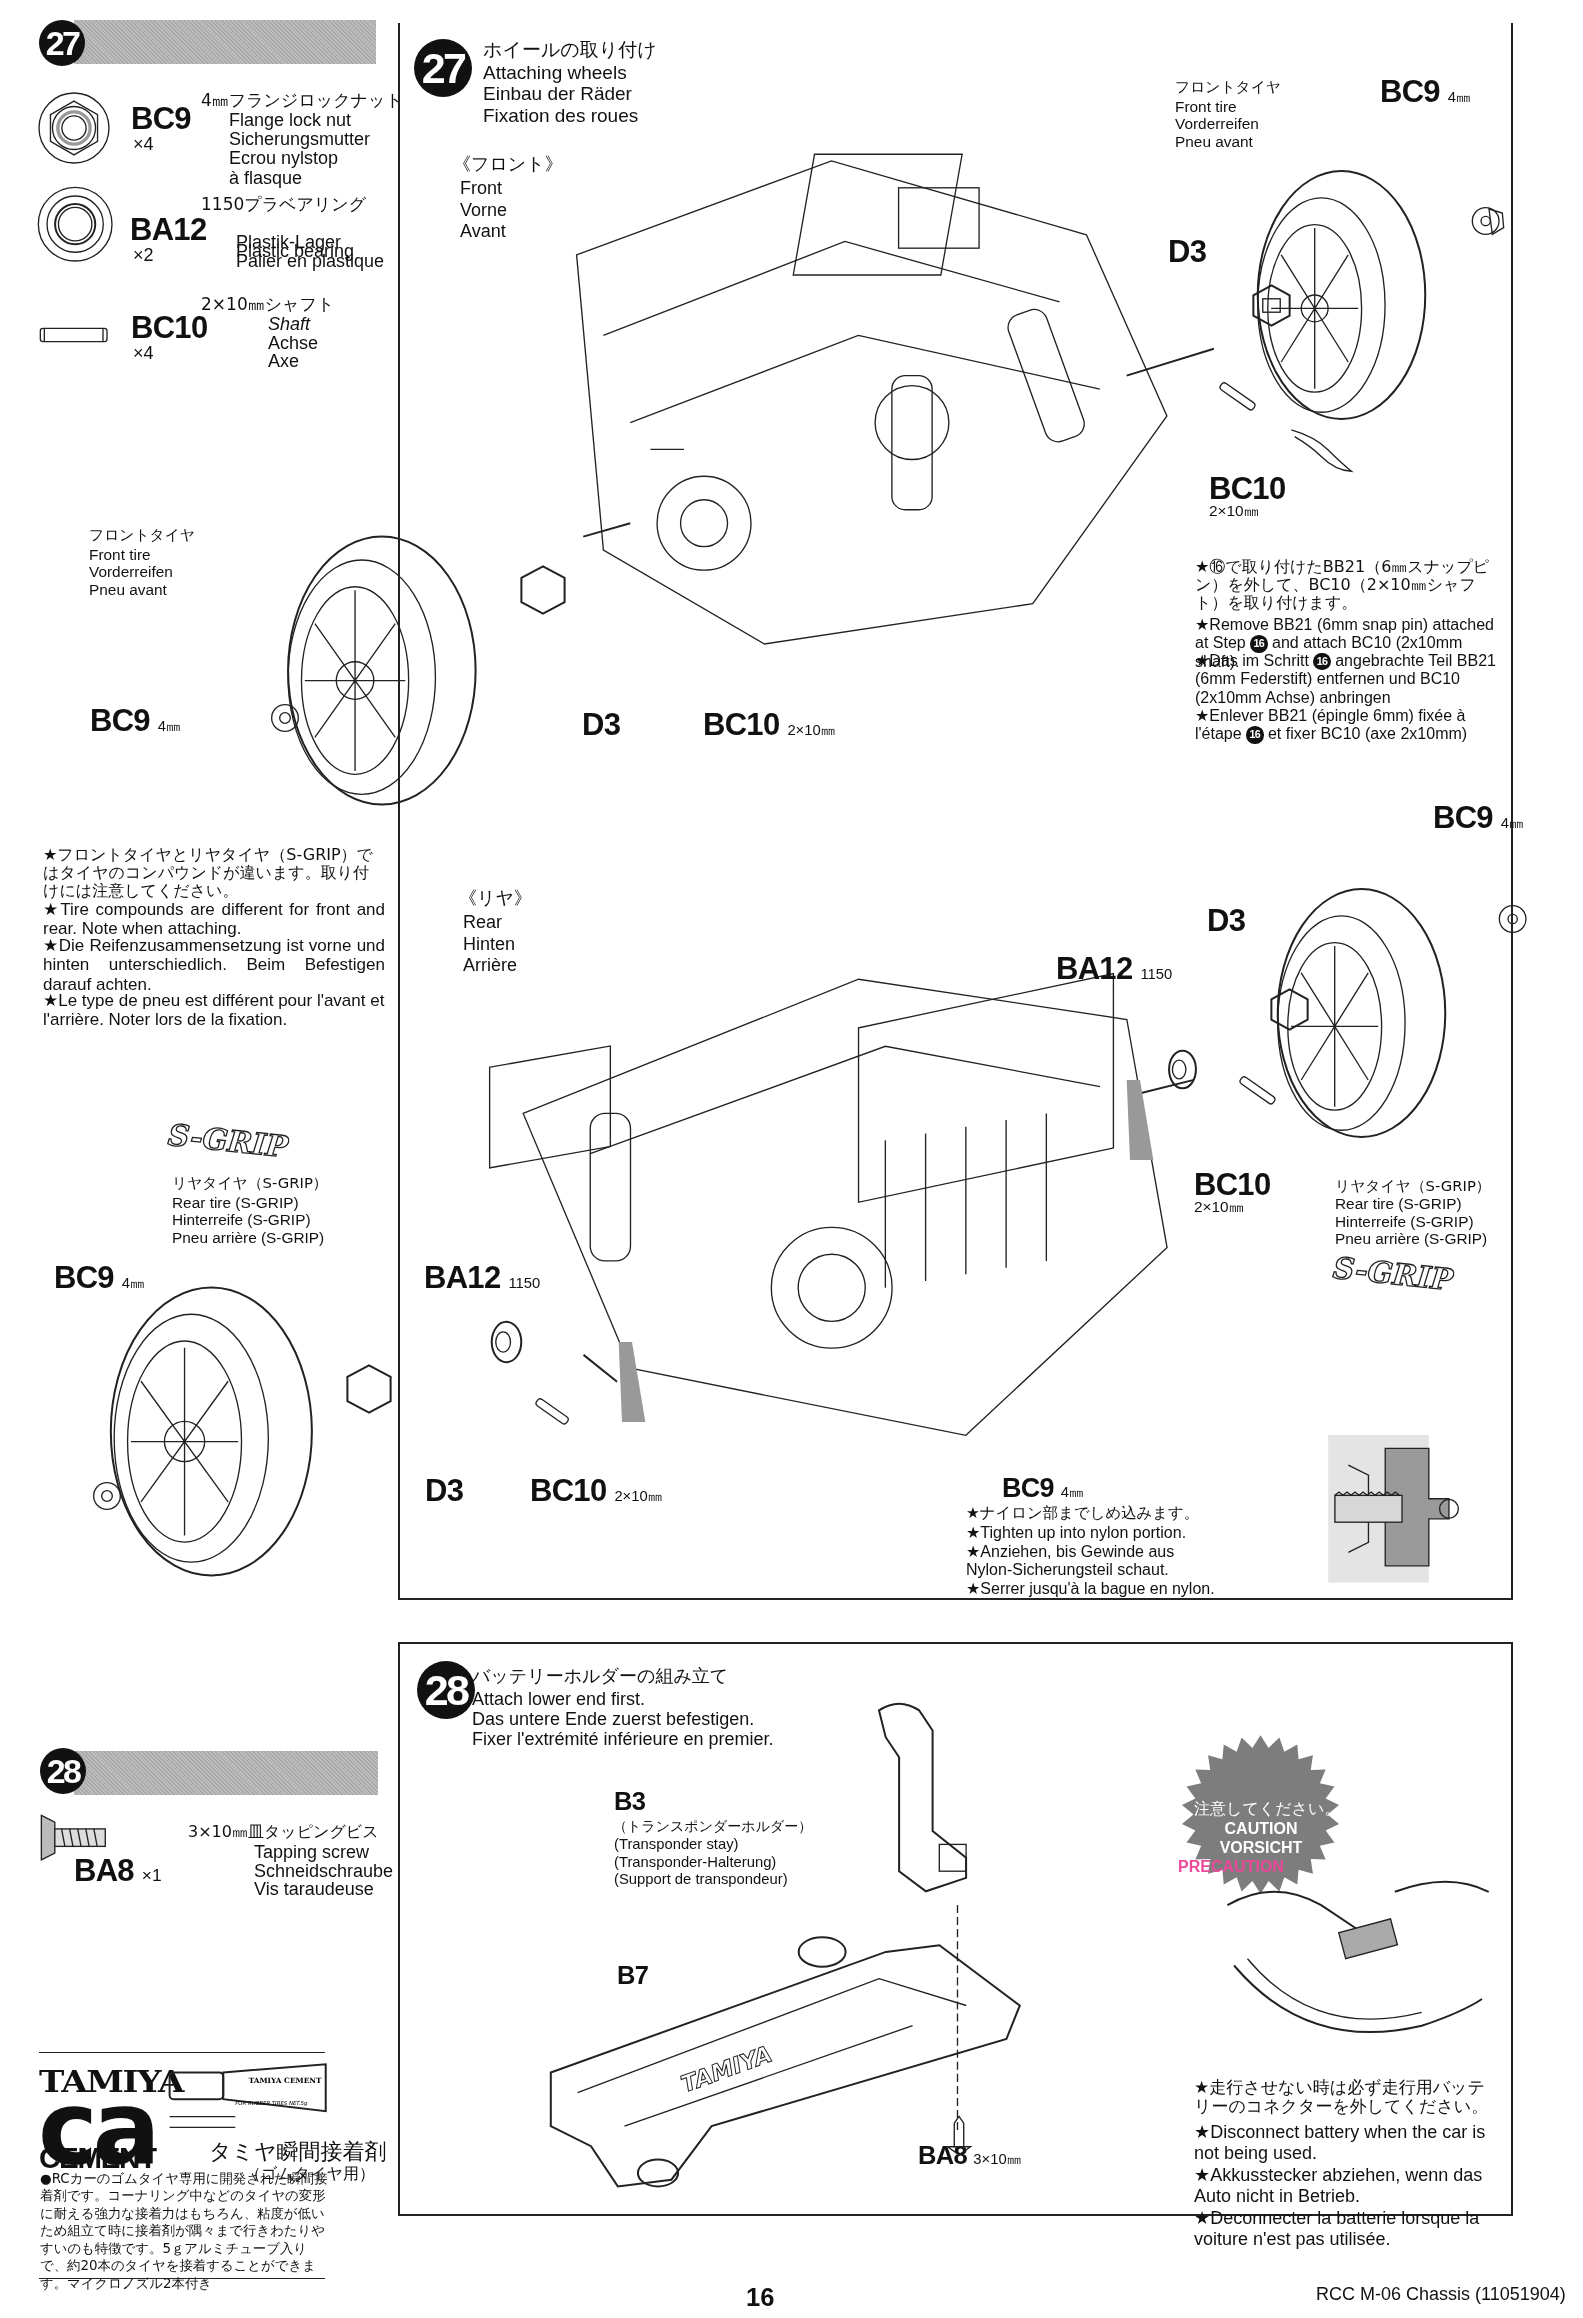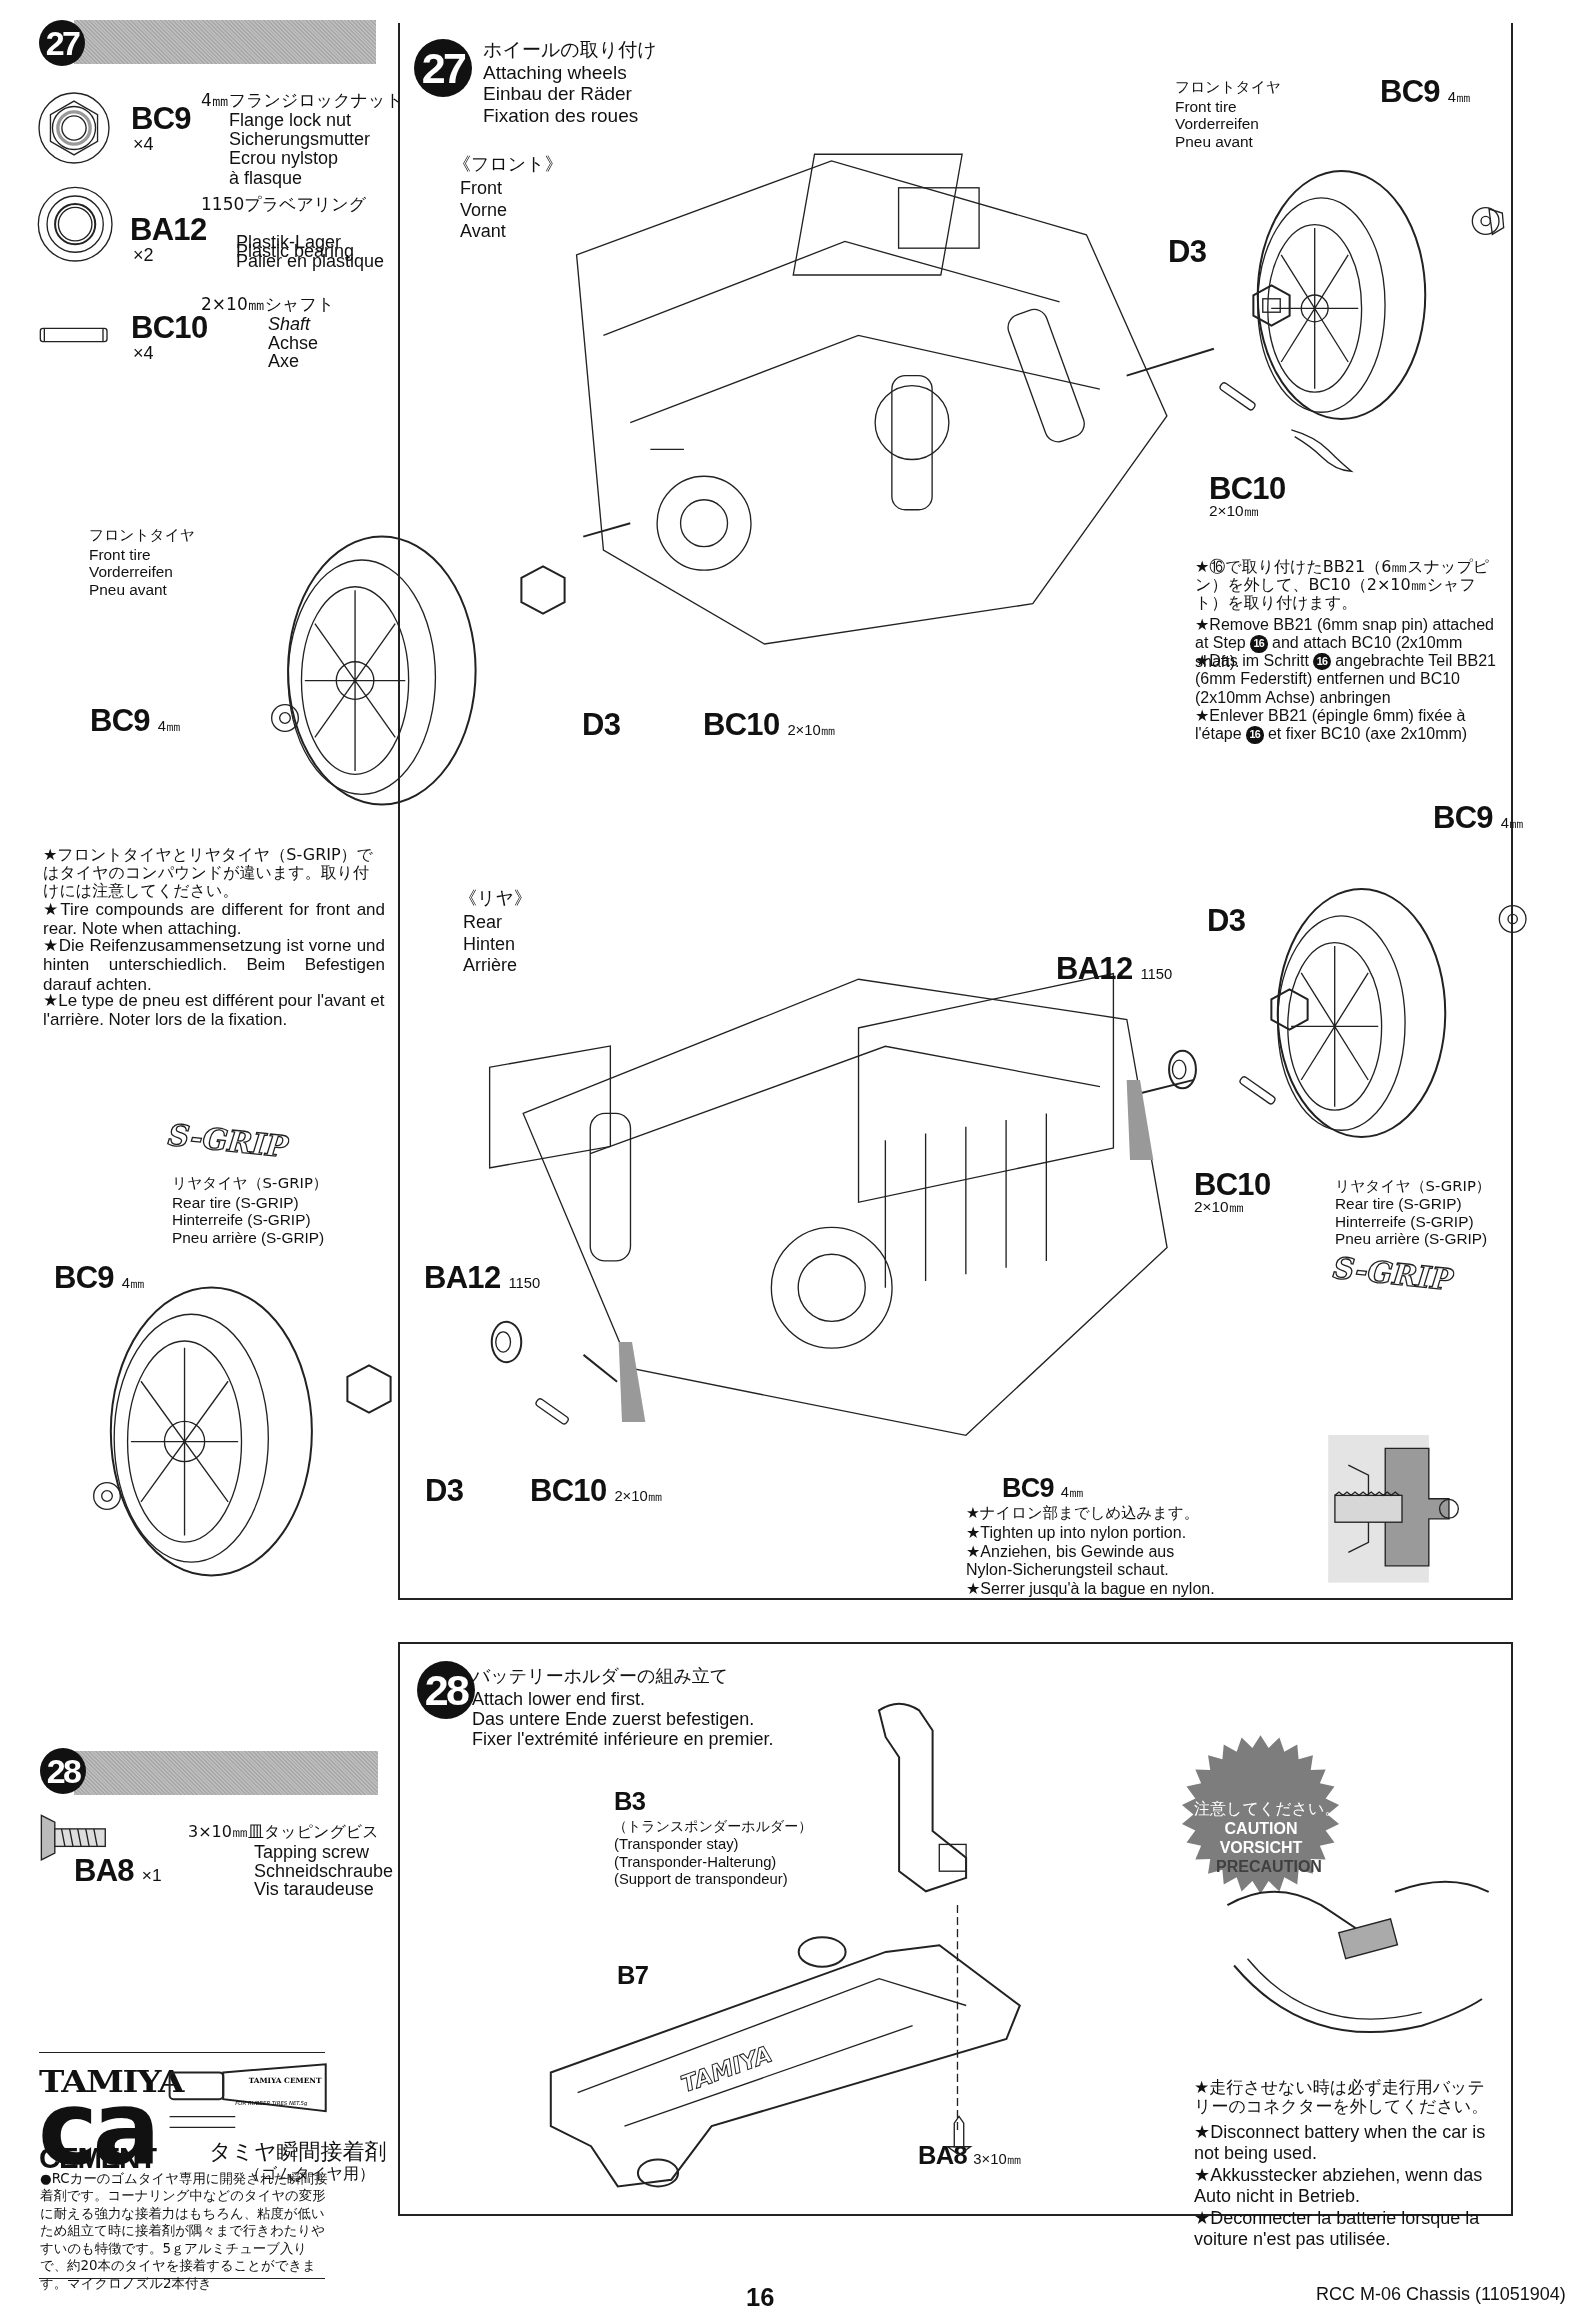--- a/index.html
+++ b/index.html
@@ -342,21 +342,21 @@
   <path d="M25,5 L32,15 L32,50 L18,50 L18,15 Z" class="ln"></path>
   <path d="M8,50 L42,50 L25,62 Z" class="ln"></path>
 </svg>
 
 <svg style="left:1180px;top:1734px;" width="161" height="161" viewBox="0 0 240 240">
   <polygon id="burst" fill="#7d7d7d" points="120.0,2.0 132.1,20.7 148.2,5.4 155.5,26.5 174.8,15.5 176.8,37.7 198.2,31.7 194.9,53.7 217.1,53.0 208.5,73.5 230.3,78.2 217.1,96.1 237.1,105.8 220.0,120.0 237.1,134.2 217.1,143.9 230.3,161.8 208.5,166.5 217.1,187.0 194.9,186.3 198.2,208.3 176.8,202.3 174.8,224.5 155.5,213.5 148.2,234.6 132.1,219.3 120.0,238.0 107.9,219.3 91.8,234.6 84.5,213.5 65.2,224.5 63.2,202.3 41.8,208.3 45.1,186.3 22.9,187.0 31.5,166.5 9.7,161.8 22.9,143.9 2.9,134.2 20.0,120.0 2.9,105.8 22.9,96.1 9.7,78.2 31.5,73.5 22.9,53.0 45.1,53.7 41.8,31.7 63.2,37.7 65.2,15.5 84.5,26.5 91.8,5.4 107.9,20.7"></polygon>
 </svg>
 <div class="t jp" style="left:1194px;top:1800px;font-size:16px;color:#fff;width:134px;text-align:center;">注意してください。</div>
 <div class="t" style="left:1194px;top:1820px;font-size:16px;font-weight:bold;color:#fff;width:134px;text-align:center;">CAUTION</div>
 <div class="t" style="left:1194px;top:1839px;font-size:16px;font-weight:bold;color:#fff;width:134px;text-align:center;">VORSICHT</div>
-<div class="t" style="left:1202px;top:1858px;font-size:16px;font-weight:bold;color:#404040;width:134px;text-align:center;">PRECAUTION</div>
+<div class="t" style="left:1164px;top:1858px;font-size:16px;font-weight:bold;color:#ec4899;width:134px;text-align:center;">PRECAUTION</div>
 
 <svg style="left:1207px;top:1865px;" width="282" height="201" viewBox="0 0 420 300">
   <path d="M30,60 Q100,20 170,60 L230,100" class="thick"></path>
   <path d="M280,40 Q360,10 420,40" class="thick"></path>
   <rect x="200" y="90" width="80" height="40" fill="#aaa" stroke="#222" stroke-width="2" transform="rotate(-15 240 110)"></rect>
   <path d="M40,150 Q150,280 320,240 Q380,220 410,200" class="thick"></path>
   <path d="M60,140 Q160,260 320,220" class="ln"></path>
 </svg>
 
 <div class="t note jp" style="left:1194px;top:2078px;width:295px;font-size:17px;">★走行させない時は必ず走行用バッテリーのコネクターを外してください。</div>

